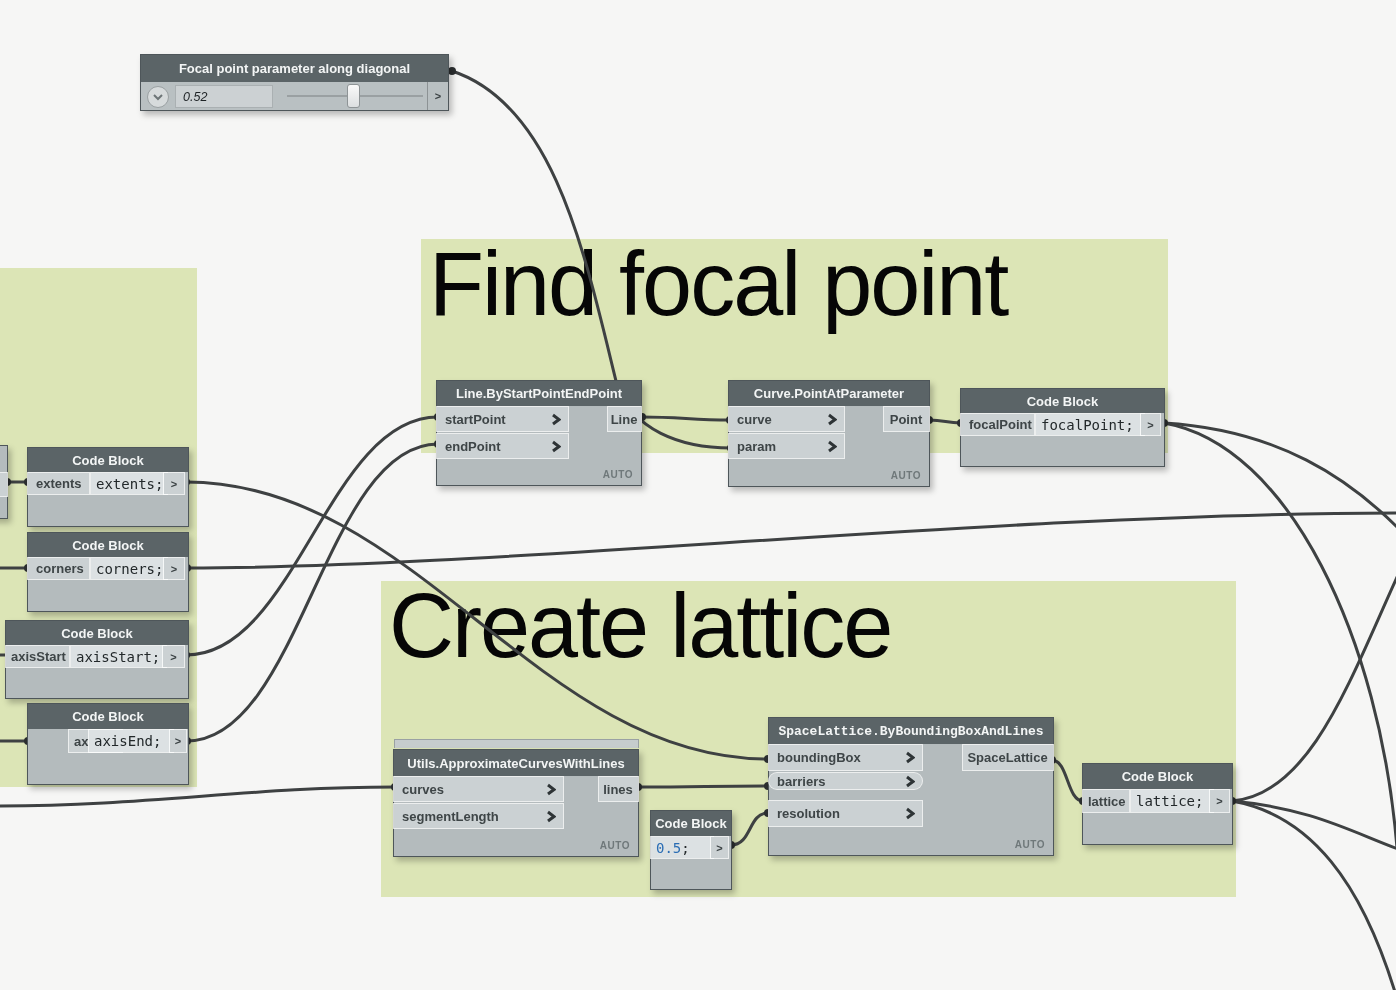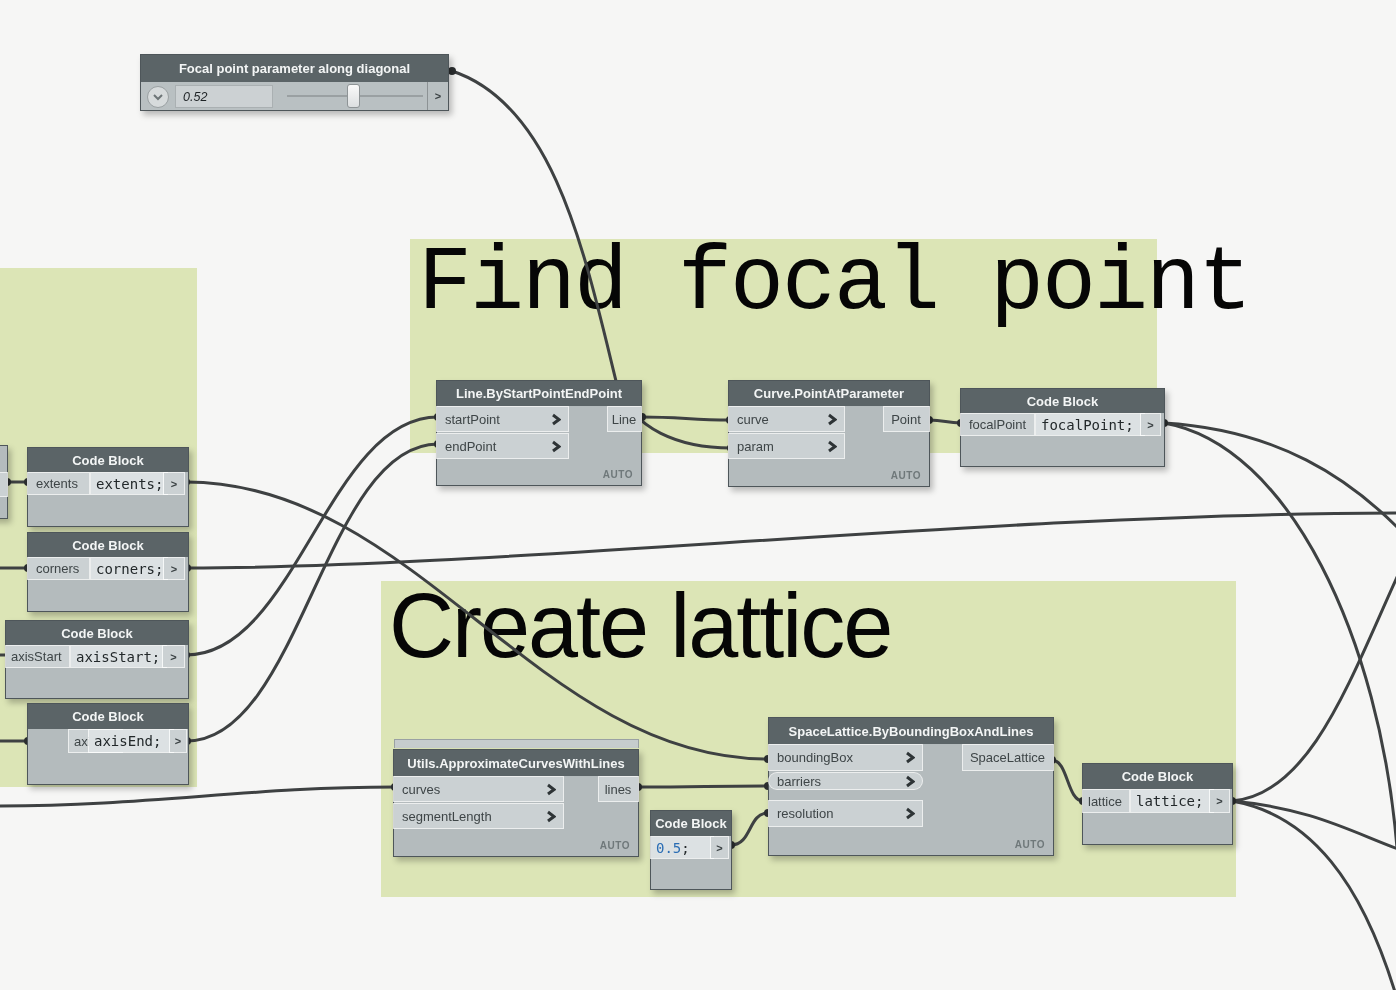--- a/index.html
+++ b/index.html
@@ -14,21 +14,21 @@
   #wires path{stroke:#3e4142;stroke-width:3;fill:none;stroke-linecap:round;}
   #wires circle{fill:#2c2f30;}
   
   .node{position:absolute;background:#b4bbbd;border:1px solid #4e565a;z-index:3;
         box-shadow:3px 4px 6px rgba(0,0,0,.25);}
   .node-header{position:absolute;left:0;top:0;right:0;background:#5b6467;color:#f3f5f5;
                font-size:13px;font-weight:bold;text-align:center;display:flex;
                align-items:center;justify-content:center;}
   .strip{position:absolute;background:#cbd1d3;display:flex;align-items:center;
          box-shadow:0 0 0 1px rgba(255,255,255,.75);}
-  .strip .plabel{font-size:13px;color:#3e4547;padding-left:8px;flex:1;white-space:nowrap;}
+  .strip .plabel{font-size:13px;color:#3e4547;padding-left:8px;flex:1;white-space:nowrap;font-weight:bold;}
   .strip.out{justify-content:center;}
   .strip.out .plabel{padding-right:7px;padding-left:6px;text-align:right;flex:none;}
   .chev{width:10px;height:13px;margin-right:7px;flex:none;}
   .chev polyline{fill:none;stroke:#2e3436;stroke-width:3;}
   .codestrip{position:absolute;background:#dce1e3;display:flex;align-items:center;
              box-shadow:0 0 0 1px rgba(255,255,255,.75);
              font-family:"DejaVu Sans Mono","Liberation Mono",monospace;
              font-size:14px;color:#22282a;padding-left:5px;white-space:nowrap;overflow:hidden;}
   .inlabel{font-size:12.5px;}
   .outbox{position:absolute;background:#cbd1d3;display:flex;align-items:center;justify-content:center;
@@ -53,21 +53,21 @@
               font-weight:bold;color:#3a4143;}
   .stack-edge{position:absolute;z-index:3;background:#c6cccd;border:1px solid #9aa1a3;border-bottom:none;}
 </style>
 </head>
 <body>
 
 <div id="canvas">
 
   <div class="group" style="left:0;top:268px;width:197px;height:519px;"></div>
 
-  <div class="group" style="left:410px;top:239px;width:747px;height:214px;font-family:Liberation Mono, monospace;">
+  <div class="group" style="left:421px;top:239px;width:747px;height:214px;">
     <div class="group-title">Find focal point</div>
   </div>
 
   <div class="group" style="left:381px;top:581px;width:855px;height:316px;">
     <div class="group-title">Create lattice</div>
   </div>
 
   <svg id="wires" width="1396" height="990">
 
     <path d="M452,71 C555,105 585,255 617,385 C633,430 680,448 731,448"></path>
@@ -263,21 +263,21 @@
   <div class="node" style="left:650px;top:810px;width:80px;height:78px;">
     <div class="node-header" style="height:25px;">Code Block</div>
     <div class="codestrip" style="left:0;top:26px;width:57px;height:21px;">
       <span class="num">0.5</span>
         <span>;</span>
     </div>
     <div class="outbox" style="left:60px;top:26px;width:17px;height:21px;">&gt;</div>
   </div>
 
   <div class="node" style="left:768px;top:717px;width:284px;height:137px;">
-    <div class="node-header" style="height:26px;">SpaceLattice.ByBoundingBoxAndLines</div>
+    <div class="node-header" style="height:26px;font-family:Liberation Mono, monospace;">SpaceLattice.ByBoundingBoxAndLines</div>
     <div class="strip" style="left:0;top:27px;width:153px;height:25px;">
       <span class="plabel">boundingBox</span>
       <svg class="chev" viewBox="0 0 10 13">
           <polyline points="2,2 8,6.5 2,11"></polyline>
         </svg>
     </div>
     <div class="strip" style="left:0;top:55px;width:153px;height:16px;border-radius:11px;">
       <span class="plabel">barriers</span>
       <svg class="chev" viewBox="0 0 10 13">
           <polyline points="2,2 8,6.5 2,11"></polyline>

